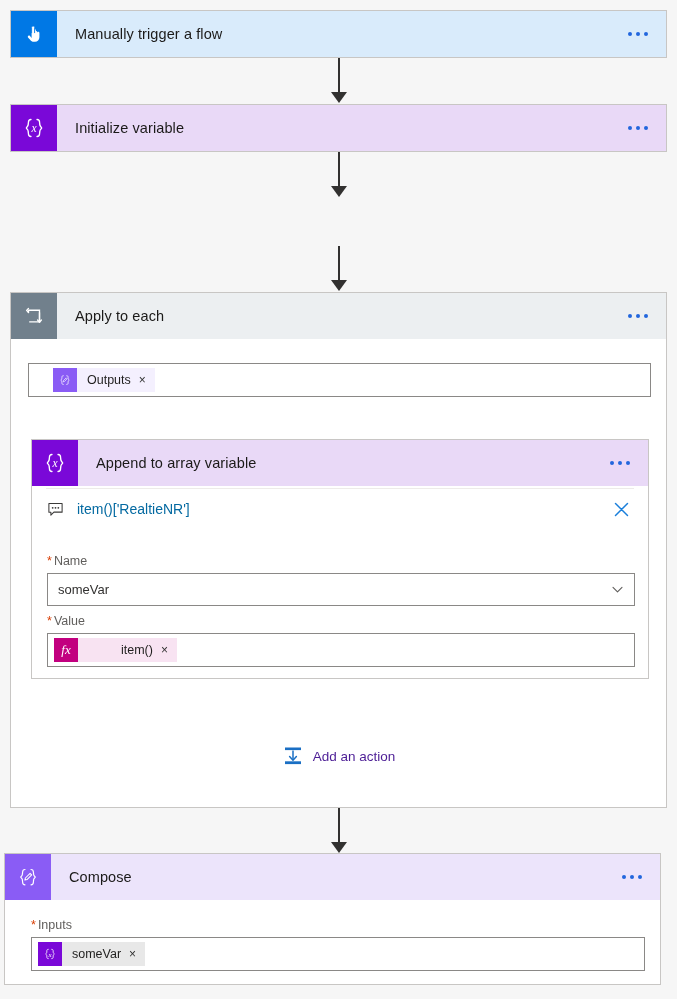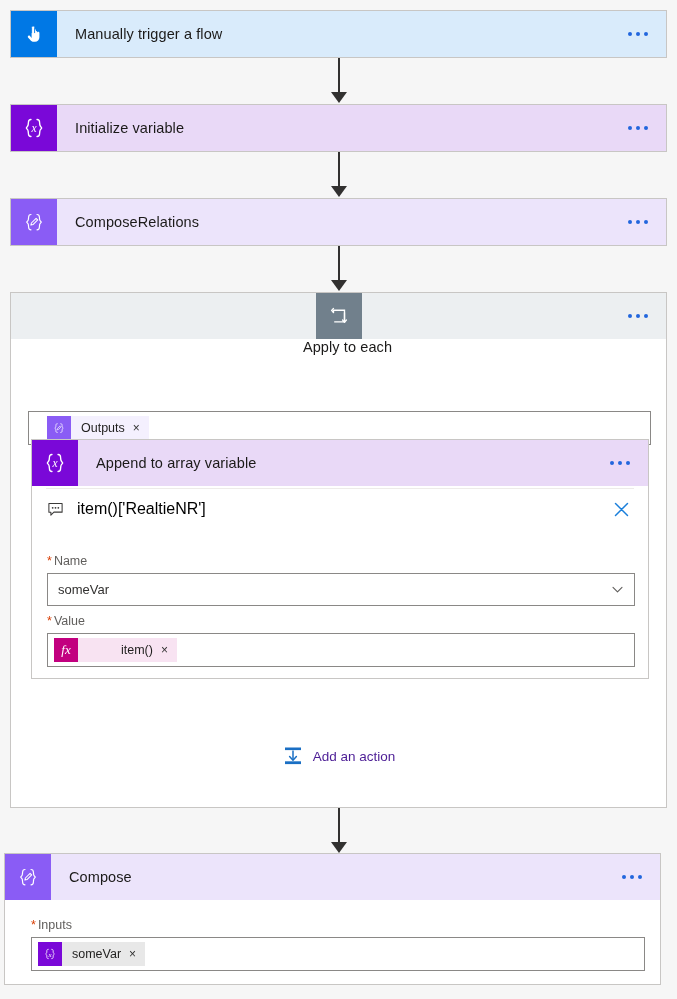--- a/index.html
+++ b/index.html
@@ -67,21 +67,21 @@
     width: 4px;
     height: 4px;
     border-radius: 50%;
     background: #2266dd;
   }
 
   
   .hdr-trigger   { background: #d9ebfb; }
   .hdr-initvar   { background: #e9d9f7; }
   .hdr-compose   { background: #ece4fb; }
-  .hdr-loop      { background: #eceff1; flex-direction: column; }
+  .hdr-loop      { background: #eceff1; }
   .hdr-append    { background: #e9d9f7; }
 
   .icon-trigger  { background: #0078e5; }
   .icon-initvar  { background: #7a08d8; }
   .icon-compose  { background: #8a5cf5; }
   .icon-loop     { background: #71808c; }
   .icon-append   { background: #7a08d8; }
 
   
   .connector {
@@ -164,22 +164,22 @@
   .dyn-icon {
     width: 18px;
     height: 18px;
     flex: 0 0 18px;
     margin-right: 13px;
     display: flex;
     align-items: center;
     justify-content: center;
   }
   .dyn-text {
-    font-size: 16px;
-    color: #000000;
+    font-size: 14px;
+    color: #0369a1;
   }
   .close-x {
     position: absolute;
     right: 2px;
     top: 50%;
     transform: translateY(-50%);
     width: 22px; height: 22px;
     display: flex; align-items: center; justify-content: center;
   }
   .chevron {
@@ -245,37 +245,20 @@
         <i></i>
         <i></i>
         <i></i>
       </div>
     </div>
   </div>
 
   <div class="connector" style="left:338px; top:152px; height:36px;"></div>
   <div class="arrowhead" style="left:331px; top:186px;"></div>
 
-  <div class="card" style="left:10px; top:198px; width:657px; height:48px;">
-    <div class="card-header hdr-compose">
-      <div class="card-icon icon-compose">
-        <svg width="28" height="28" viewBox="0 0 28 28" fill="none">
-          <path d="M11 6.5c-2 0-2.4.9-2.4 2.8 0 2.7-.4 3.8-1.7 4.4v.9c1.3.6 1.7 1.7 1.7 4.4 0 1.9.4 2.8 2.4 2.8" stroke="#fff" stroke-width="1.15" stroke-linecap="round" fill="none"></path>
-          <path d="M17 6.5c2 0 2.4.9 2.4 2.8 0 2.7.4 3.8 1.7 4.4v.9c-1.3.6-1.7 1.7-1.7 4.4 0 1.9-.4 2.8-2.4 2.8" stroke="#fff" stroke-width="1.15" stroke-linecap="round" fill="none"></path>
-          <path d="M16.1 10.3 11.4 15l-.5 2.1 2.1-.5 4.7-4.7-1.6-1.6z" stroke="#fff" stroke-width="1.05" fill="none" stroke-linejoin="round"></path>
-        </svg>
-      </div>
-      <div class="card-title">ComposeRelations</div>
-      <div class="ellipsis-btn">
-        <i></i>
-        <i></i>
-        <i></i>
-      </div>
-    </div>
-  </div>
 
   <div class="connector" style="left:338px; top:246px; height:36px;"></div>
   <div class="arrowhead" style="left:331px; top:280px;"></div>
 
   <div class="card" style="left:10px; top:292px; width:657px; height:516px;">
     <div class="card-header hdr-loop">
       <div class="card-icon icon-loop">
         <svg width="26" height="26" viewBox="0 0 26 26" fill="none">
           <path d="M7.5 9.5V7.2h11v10.2" stroke="#fff" stroke-width="1.35" fill="none"></path>
           <path d="M18.5 9.5V18.8H8.2" stroke="#fff" stroke-width="1.35" fill="none"></path>
@@ -285,21 +268,21 @@
       </div>
       <div class="card-title">Apply to each</div>
       <div class="ellipsis-btn">
         <i></i>
         <i></i>
         <i></i>
       </div>
     </div>
 
     <div style="position:absolute; left:17px; top:70px; width:623px;">
-      <div class="field-box tall" style="padding:0 18px;margin-top:48px;">
+      <div class="field-box tall" style="padding:0 24px;">
         <span class="token token-outputs">
           <span class="token-icon">
             <svg width="16" height="16" viewBox="0 0 28 28" fill="none">
               <path d="M11 6.5c-2 0-2.4.9-2.4 2.8 0 2.7-.4 3.8-1.7 4.4v.9c1.3.6 1.7 1.7 1.7 4.4 0 1.9.4 2.8 2.4 2.8" stroke="#fff" stroke-width="1.3" stroke-linecap="round" fill="none"></path>
               <path d="M17 6.5c2 0 2.4.9 2.4 2.8 0 2.7.4 3.8 1.7 4.4v.9c-1.3.6-1.7 1.7-1.7 4.4 0 1.9-.4 2.8-2.4 2.8" stroke="#fff" stroke-width="1.3" stroke-linecap="round" fill="none"></path>
               <path d="M16.1 10.3 11.4 15l-.5 2.1 2.1-.5 4.7-4.7-1.6-1.6z" stroke="#fff" stroke-width="1.2" fill="none" stroke-linejoin="round"></path>
             </svg>
           </span>
           <span class="token-body">
             <span class="token-text">Outputs</span>

